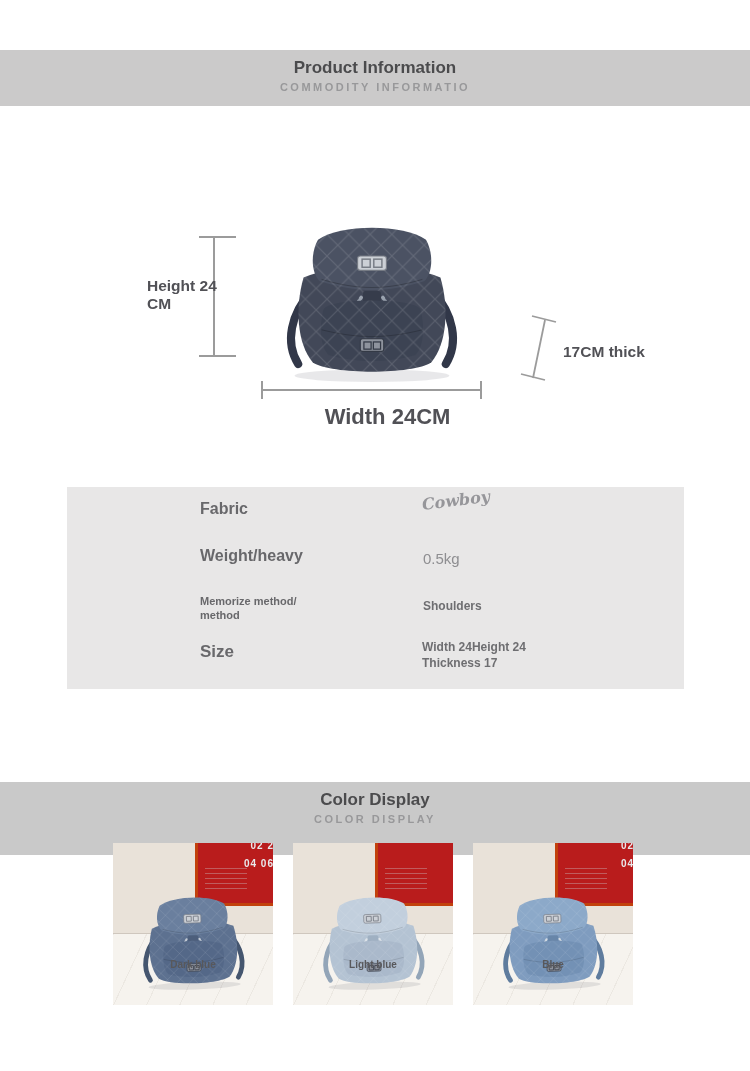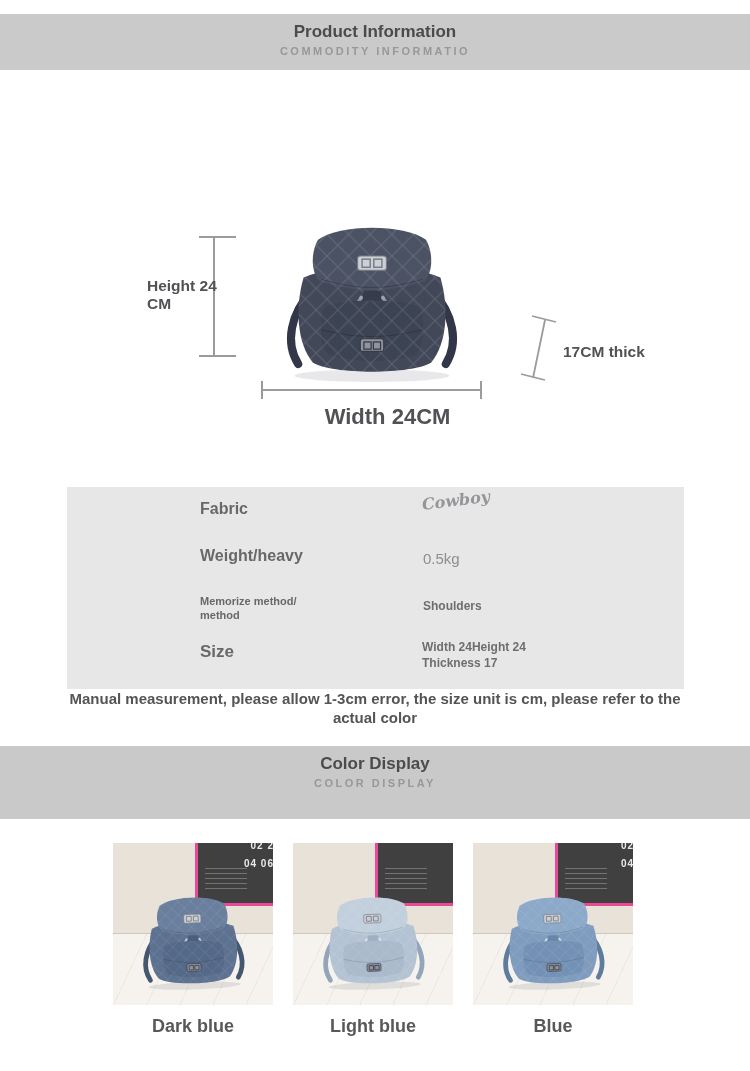--- a/index.html
+++ b/index.html
@@ -1,21 +1,21 @@
 <!DOCTYPE html>
 <html><head>
 <meta charset="utf-8">
 <style>
   html,body{margin:0;padding:0;background:#ffffff;}
   .page{
     position:relative;width:750px;height:1071px;margin:0 auto;background:#ffffff;
     font-family:"Liberation Sans",sans-serif;overflow:hidden;
   }
   
-  .bar{position:absolute;left:0;width:750px;height:56px;background:#cbcaca;text-align:center;}
+  .bar{position:absolute;left:0;width:750px;height:56px;background:#cbcaca;text-align:center;margin-top:36px;}
   .bar.header-bar{top:14px;}
   .bar.color-bar{top:746px;height:73px;background:#c9c9c9;}
   .bar-title{padding-top:8px;font-size:17px;font-weight:bold;color:#4b4b4d;}
   .bar-subtitle{margin-top:3px;font-size:11px;font-weight:bold;color:#98989a;letter-spacing:2.5px;}
   
   .figure{position:absolute;left:0;top:70px;width:750px;height:415px;}
   .dim{position:absolute;background:#9b9b9b;}
   .dim-label{position:absolute;color:#515156;font-weight:bold;line-height:1.18;margin-left:16px;}
   .height-label{left:131px;top:207px;width:80px;font-size:15.5px;}
   .width-label{left:261px;top:334px;width:221px;font-size:22px;text-align:center;}
@@ -38,30 +38,30 @@
   .val-sm{font-size:12px;font-weight:bold;color:#6e6e71;line-height:1.35;}
   
   .disclaimer{position:absolute;left:60px;top:690px;width:630px;text-align:center;
               font-size:15px;font-weight:bold;color:#545457;line-height:1.25;}
   
   .photo{position:absolute;top:843px;width:160px;height:162px;overflow:hidden;background:#e9e2d9;}
   .photo .table-surface{position:absolute;left:0;right:0;bottom:0;height:44%;
       background:repeating-linear-gradient(115deg,rgba(186,175,162,0.16) 0 1px,transparent 1px 30px),#f6f3ee;
       box-shadow:0 -1px 0 rgba(160,150,140,0.35);}
   .photo .frame{position:absolute;top:-12px;right:-10px;width:55%;height:46%;
-      background:#404040;border:3px solid #ec4899;box-sizing:border-box;}
+      background:#b91c1c;border:3px solid #c2410c;box-sizing:border-box;}
   .frame-num{text-align:right;padding:5px 6px 0 0;color:#e9e9ec;font-weight:bold;font-size:10px;
       line-height:1.3;letter-spacing:1px;}
   .frame-lines{position:absolute;left:8%;top:50%;width:52%;height:30%;opacity:.45;
       background:repeating-linear-gradient(180deg,rgba(205,205,210,0.8) 0 1px,transparent 1px 5px);}
   .photo .bag-pos{position:absolute;left:50%;bottom:10px;width:118px;height:113px;
       transform:translateX(-50%) rotate(-2deg);}
   .photo-1{left:113px;} .photo-2{left:293px;} .photo-3{left:473px;}
-  .color-label{position:absolute;top:1016px;width:160px;text-align:center;
-      font-size:18px;font-weight:bold;color:#58585b;}
+  .color-label{position:absolute;top:959px;width:160px;text-align:center;
+      font-size:10px;font-weight:bold;color:#58585b;}
   .cl-1{left:113px;} .cl-2{left:293px;} .cl-3{left:473px;}
   .hidden-defs{position:absolute;width:0;height:0;overflow:hidden;}
 </style>
 </head>
 <body>
 
 <svg class="hidden-defs" aria-hidden="true">
   <defs>
     <pattern id="quilt" width="24" height="24" patternUnits="userSpaceOnUse">
       <path d="M0,0 L24,24 M24,0 L0,24" stroke="rgba(255,255,255,0.13)" stroke-width="1.3" fill="none"></path>
@@ -134,21 +134,20 @@
 
     <div class="spec-label lbl-sm preline" style="top:107px;">Memorize method/
 method</div>
     <div class="spec-value val-sm" style="top:111px;left:356px;">Shoulders</div>
 
     <div class="spec-label lbl-xl" style="top:155px;">Size</div>
     <div class="spec-value val-sm preline" style="top:152px;left:355px;">Width 24Height 24
 Thickness 17</div>
   </section>
 
-  <div class="disclaimer">Manual measurement, please allow 1-3cm error, the size unit is cm, please refer to the actual color</div>
 
   <section class="bar color-bar">
     <div class="bar-title">Color Display</div>
     <div class="bar-subtitle">COLOR DISPLAY</div>
   </section>
 
   <div class="photo photo-1">
     <div class="table-surface"></div>
     <div class="frame">
       <div class="frame-num">02 2</div>

